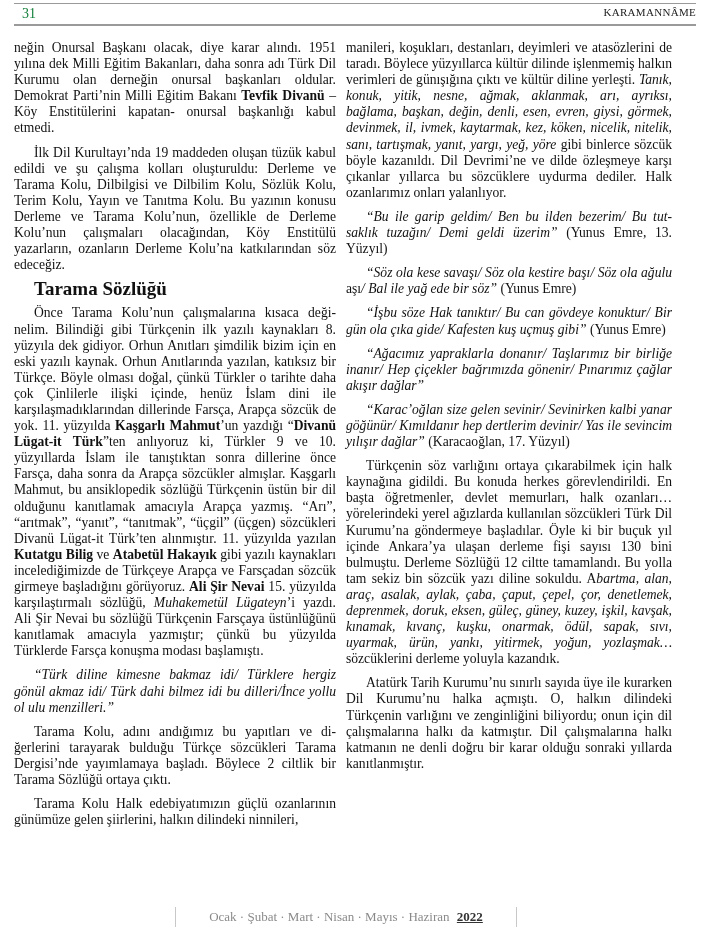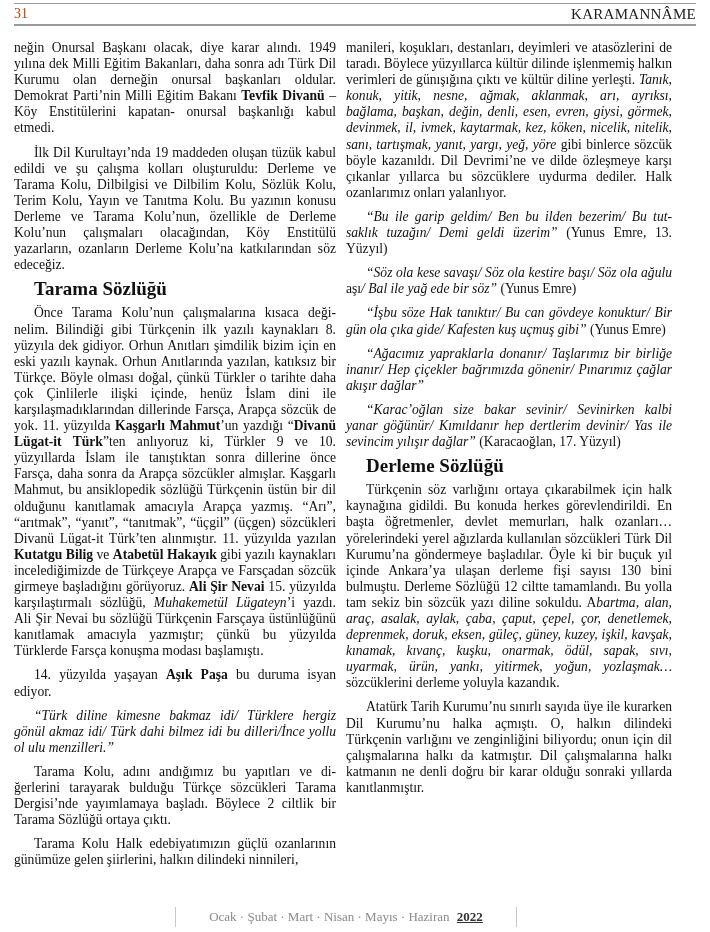--- a/index.html
+++ b/index.html
@@ -6,24 +6,24 @@
   body {
     width: 710px; height: 932px; position: relative; overflow: hidden;
     font-family: "Liberation Serif", "DejaVu Serif", serif;
     color: #111111;
   }
   .header {
     position: absolute; left: 14px; top: 3px; width: 682px; height: 20px;
     border-top: 1px solid #9a9a9a; border-bottom: 2px solid #9a9a9a;
   }
   .page-number {
-    position: absolute; left: 0; top: 2px; font-size: 14px; color: #c2410c;
+    position: absolute; left: 8px; top: 2px; font-size: 14px; color: #15803d;
   }
   .magazine-title {
-    position: absolute; right: 0; top: 2px; font-size: 15px; letter-spacing: 0.3px; color: #222;
+    position: absolute; right: 0; top: 2px; font-size: 11px; letter-spacing: 0.3px; color: #222;
   }
   .col {
     position: absolute; top: 40px; width: 322px;
     font-size: 13.6px; line-height: 16.1px; text-align: justify;
     hyphens: manual;
   }
   .col-left { left: 14px; }
   .col-right { left: 346px; width: 326px; }
   .col p { margin: 0 0 8px 0; text-indent: 20px; }
   .col p.cont { text-indent: 0; }
@@ -42,37 +42,35 @@
 </style>
 </head>
 <body>
 
 <div class="header">
   <span class="page-number">31</span>
   <span class="magazine-title">KARAMANNÂME</span>
 </div>
 
 <div class="col col-left" id="col-left">
-    <p class="cont"><span>neğin Onursal Başkanı olacak, diye karar alındı. 1949 yılına dek Milli Eğitim Bakanları, daha sonra adı Türk Dil Kurumu olan derneğin onursal başkanları oldular. Demokrat Parti’nin Milli Eğitim Bakanı </span><b>Tevfik Divanü</b><span> – Köy Enstitülerini kapatan- onursal başkanlığı kabul etmedi.</span></p>
+    <p class="cont"><span>neğin Onursal Başkanı olacak, diye karar alındı. 1951 yılına dek Milli Eğitim Bakanları, daha sonra adı Türk Dil Kurumu olan derneğin onursal başkanları oldular. Demokrat Parti’nin Milli Eğitim Bakanı </span><b>Tevfik Divanü</b><span> – Köy Enstitülerini kapatan- onursal başkanlığı kabul etmedi.</span></p>
     <p><span>İlk Dil Kurultayı’nda 19 maddeden oluşan tüzük kabul edildi ve şu çalışma kolları oluşturuldu: Derleme ve Tarama Kolu, Dilbilgisi ve Dilbilim Kolu, Sözlük Kolu, Terim Kolu, Yayın ve Tanıtma Kolu. Bu yazının konusu Derleme ve Tarama Kolu’nun, özellikle de Der­leme Kolu’nun çalışmaları olacağından, Köy Enstitülü yazarların, ozanların Derleme Kolu’na katkılarından söz edeceğiz.</span></p>
     <h3><span>Tarama Sözlüğü</span></h3>
     <p><span>Önce Tarama Kolu’nun çalışmalarına kısaca deği­nelim. Bilindiği gibi Türkçenin ilk yazılı kaynakları 8. yüzyıla dek gidiyor. Orhun Anıtları şimdilik bizim için en eski yazılı kaynak. Orhun Anıtlarında yazılan, ka­tıksız bir Türkçe. Böyle olması doğal, çünkü Türkler o tarihte daha çok Çinlilerle ilişki içinde, henüz İslam dini ile karşılaşmadıklarından dillerinde Farsça, Arapça sözcük de yok. 11. yüzyılda </span><b>Kaşgarlı Mahmut</b><span>’un yaz­dığı “</span><b>Divanü Lügat-it Türk</b><span>”ten anlıyoruz ki, Türkler 9 ve 10. yüzyıllarda İslam ile tanıştıktan sonra dillerine önce Farsça, daha sonra da Arapça sözcükler almışlar. Kaşgarlı Mahmut, bu ansiklopedik sözlüğü Türkçenin üstün bir dil olduğunu kanıtlamak amacıyla Arapça yazmış. “Arı”, “arıtmak”, “yanıt”, “tanıtmak”, “üçgil” (üçgen) sözcükleri Divanü Lügat-it Türk’ten alınmıştır. 11. yüzyılda yazılan </span><b>Kutatgu Bilig</b><span> ve </span><b>Atabetül Haka­yık</b><span> gibi yazılı kaynakları incelediğimizde de Türkçeye Arapça ve Farsçadan sözcük girmeye başladığını görü­yoruz. </span><b>Ali Şir Nevai</b><span> 15. yüzyılda karşılaştırmalı sözlü­ğü, </span><b class="bi">Muhakemetül Lügateyn</b><span>’i yazdı. Ali Şir Nevai bu sözlüğü Türkçenin Farsçaya üstünlüğünü kanıtlamak amacıyla yazmıştır; çünkü bu yüzyılda Türklerde Fars­ça konuşma modası başlamıştı.</span></p>
-    <p><span>14. yüzyılda yaşayan </span><b>Aşık Paşa</b><span> bu duruma isyan ediyor.</span></p>
     <p class="quote"><span>“Türk diline kimesne bakmaz idi/ Türklere hergiz gönül akmaz idi/ Türk dahi bilmez idi bu dilleri/İnce yollu ol ulu menzilleri.”</span></p>
     <p><span>Tarama Kolu, adını andığımız bu yapıtları ve di­ğerlerini tarayarak bulduğu Türkçe sözcükleri Tarama Dergisi’nde yayımlamaya başladı. Böylece 2 ciltlik bir Tarama Sözlüğü ortaya çıktı.</span></p>
     <p><span>Tarama Kolu Halk edebiyatımızın güçlü ozanlarının günümüze gelen şiirlerini, halkın dilindeki ninnileri,</span></p>
   </div>
 <div class="col col-right" id="col-right">
     <p class="cont"><span>manileri, koşukları, destanları, deyimleri ve atasözleri­ni de taradı. Böylece yüzyıllarca kültür dilinde işlenme­miş halkın verimleri de günışığına çıktı ve kültür diline yerleşti. </span><b class="bi">Tanık, konuk, yitik, nesne, ağmak, aklanmak, arı, ayrıksı, bağlama, başkan, değin, denli, esen, ev­ren, giysi, görmek, devinmek, il, ivmek, kaytarmak, kez, köken, nicelik, nitelik, sanı, tartışmak, yanıt, yar­gı, yeğ, yöre</b><span> gibi binlerce sözcük böyle kazanıldı. Dil Devrimi’ne ve dilde özleşmeye karşı çıkanlar yıllarca bu sözcüklere uydurma dediler. Halk ozanlarımız onları yalanlıyor.</span></p>
     <p class="quote"><span>“Bu ile garip geldim/ Ben bu ilden bezerim/ Bu tut­saklık tuzağın/ Demi geldi üzerim”</span><span class="attr"> (Yunus Emre, 13. Yüzyıl)</span></p>
     <p class="quote"><span>“Söz ola kese savaşı/ Söz ola kestire başı/ Söz ola ağulu </span><span class="attr">aşı</span><span>/ Bal ile yağ ede bir söz”</span><span class="attr"> (Yunus Emre)</span></p>
     <p class="quote"><span>“İşbu söze Hak tanıktır/ Bu can gövdeye konuktur/ Bir gün ola çıka gide/ Kafesten kuş uçmuş gibi”</span><span class="attr"> (Yunus Emre)</span></p>
     <p class="quote"><span>“Ağacımız yapraklarla donanır/ Taşlarımız bir bir­liğe inanır/ Hep çiçekler bağrımızda gönenir/ Pınarımız çağlar akışır dağlar”</span></p>
-    <p class="quote"><span>“Karac’oğlan size bakar sevinir/ Sevinirken kalbi yanar göğünür/ Kımıldanır hep dertlerim devinir/ Yas ile sevincim yılışır dağlar”</span><span class="attr"> (Karacaoğlan, 17. Yüzyıl)</span></p>
-    <h3><span>Derleme Sözlüğü</span></h3>
+    <p class="quote"><span>“Karac’oğlan size gelen sevinir/ Sevinirken kalbi yanar göğünür/ Kımıldanır hep dertlerim devinir/ Yas ile sevincim yılışır dağlar”</span><span class="attr"> (Karacaoğlan, 17. Yüzyıl)</span></p>
     <p><span>Türkçenin söz varlığını ortaya çıkarabilmek için halk kaynağına gidildi. Bu konuda herkes görevlen­dirildi. En başta öğretmenler, devlet memurları, halk ozanları… yörelerindeki yerel ağızlarda kullanılan söz­cükleri Türk Dil Kurumu’na göndermeye başladılar. Öyle ki bir buçuk yıl içinde Ankara’ya ulaşan derleme fişi sayısı 130 bini bulmuştu. Derleme Sözlüğü 12 ciltte tamamlandı. Bu yolla tam sekiz bin sözcük yazı diline sokuldu. A</span><b class="bi">bartma, alan, araç, asalak, aylak, çaba, ça­put, çepel, çor, denetlemek, deprenmek, doruk, eksen, güleç, güney, kuzey, işkil, kavşak, kınamak, kıvanç, kuşku, onarmak, ödül, sapak, sıvı, uyarmak, ürün, yankı, yitirmek, yoğun, yozlaşmak…</b><span> sözcüklerini der­leme yoluyla kazandık.</span></p>
     <p><span>Atatürk Tarih Kurumu’nu sınırlı sayıda üye ile ku­rarken Dil Kurumu’nu halka açmıştı. O, halkın dilinde­ki Türkçenin varlığını ve zenginliğini biliyordu; onun için dil çalışmalarına halkı da katmıştır. Dil çalışma­larına halkı katmanın ne denli doğru bir karar olduğu sonraki yıllarda kanıtlanmıştır.</span></p>
   </div>
 
 <div class="footer">
   <span>Ocak · Şubat · Mart · Nisan · Mayıs · Haziran</span>
   <span class="year">2022</span>
 </div>
 
 </body></html>

